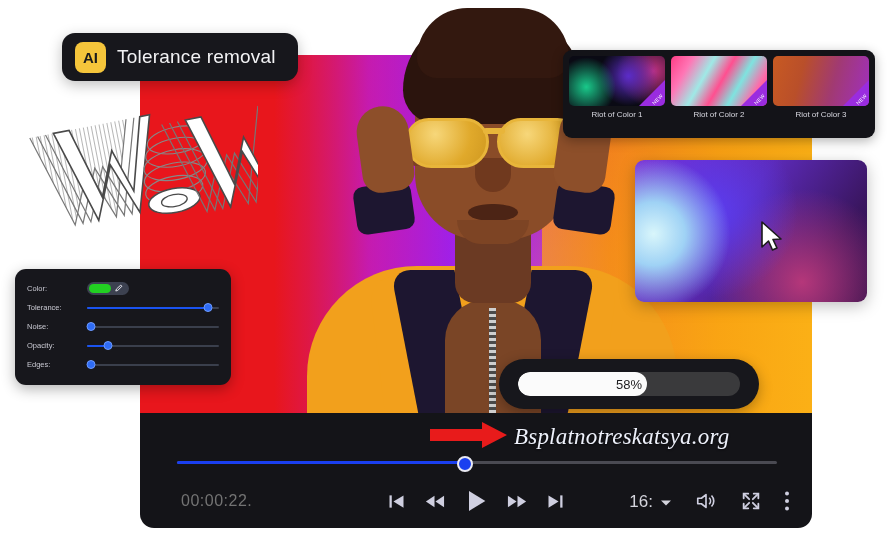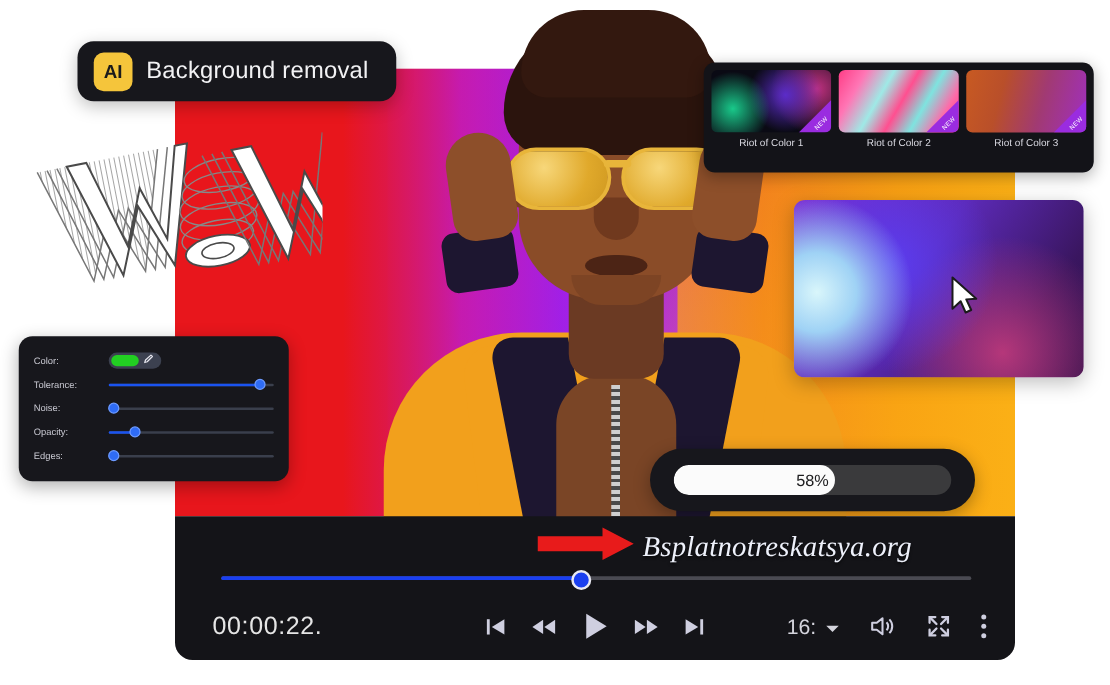--- a/index.html
+++ b/index.html
@@ -168,21 +168,21 @@
   .color-swatch{width:22px;height:9px;border-radius:5px;background:#22cf22;}
   .pipette{font-size:7px;color:#e6e6ee;line-height:1;}
   .slider{position:relative;width:100%;height:11px;display:flex;align-items:center;}
   .track{position:absolute;left:0;right:0;height:2px;background:#3a3f4c;border-radius:2px;}
   .fill{position:absolute;left:0;height:2px;background:#1a53f0;border-radius:2px;}
   .knob{position:absolute;width:7px;height:7px;border-radius:50%;
     background:#2f6cf5;border:1px solid #6e9bff;transform:translateX(-50%);}
 
   
   .pct-pill{
-    position:absolute;left:520px;top:359px;width:260px;height:50px;
+    position:absolute;left:499px;top:359px;width:260px;height:50px;
     background:#17171c;border-radius:25px;
     display:flex;align-items:center;justify-content:center;
     box-shadow:0 4px 14px rgba(0,0,0,.3);
   }
   .pct-track{width:222px;height:24px;border-radius:12px;background:#3a3a3c;
     position:relative;overflow:hidden;}
   .pct-fill{position:absolute;left:0;top:0;bottom:0;background:#fbfbfb;
     border-radius:12px;}
   .pct-text{position:absolute;inset:0;display:flex;align-items:center;
     justify-content:center;font-size:13px;color:#1d1d1f;}
@@ -202,21 +202,21 @@
   }
   .seek{position:absolute;left:37px;top:43px;width:600px;height:12px;}
   .seek-track{position:absolute;left:0;right:0;top:5px;height:3px;
     background:#4a4a52;border-radius:2px;}
   .seek-fill{position:absolute;left:0;top:5px;height:3px;background:#1a3ff0;
     border-radius:2px;}
   .seek-knob{position:absolute;top:0;width:12px;height:12px;border-radius:50%;
     background:#1a3ff0;border:2px solid #e9e9f2;transform:translateX(-50%);}
   .controls{position:absolute;left:0;right:0;top:68px;height:40px;
     display:flex;align-items:center;}
-  .time{position:absolute;left:30px;font-size:20px;color:#e5e5e5;
+  .time{position:absolute;left:41px;font-size:16px;color:#737373;
     letter-spacing:.5px;}
   .transport{position:absolute;left:0;right:0;display:flex;justify-content:center;
     align-items:center;gap:16px;}
   .ctl-ico{color:#cfcfe0;display:flex;align-items:center;cursor:pointer;}
   .right-ctls{position:absolute;right:22px;display:flex;align-items:flex-end;gap:22px;}
   .ratio{display:flex;align-items:center;gap:7px;color:#d4d4dc;font-size:17px;}
 </style>
 </head>
 <body>
 
@@ -292,21 +292,21 @@
             <path d="M22 30 L50 124 L72 72 L92 124 L120 30" stroke="#777" stroke-width="1.2" fill="none"></path>
             <path d="M30 30 L58 124 L80 72 L100 124 L128 30 L118 30 L98 102 L84 58 L66 102 L46 30 Z" fill="#ffffff" stroke="#4a4a4a" stroke-width="1.6"></path>
           </g>
         </g>
       </g>
     </svg>
   </div>
 
   <div class="ai-badge">
     <div class="ai-chip">AI</div>
-    <div class="ai-text">Background removal</div>
+    <div class="ai-text">Tolerance removal</div>
   </div>
 
   <div class="thumbs">
     <div class="thumb">
       <div class="thumb-img t1">
         <div class="thumb-new"></div>
         <div class="thumb-new-label">NEW</div>
       </div>
       <div class="thumb-cap">Riot of Color 1</div>
     </div>

